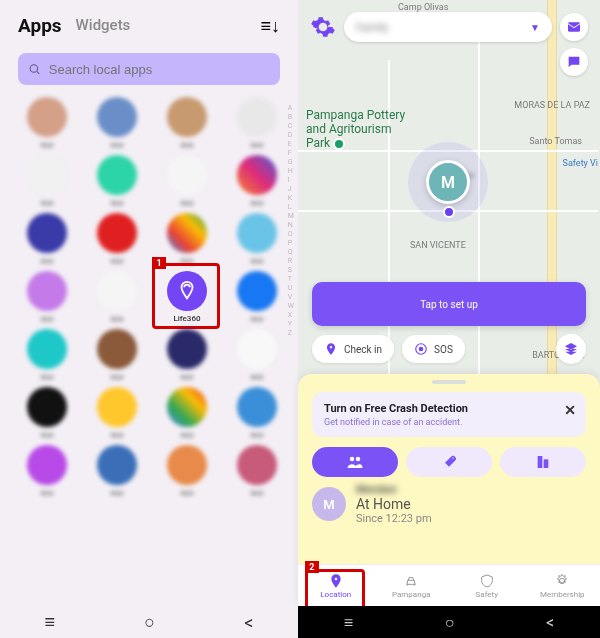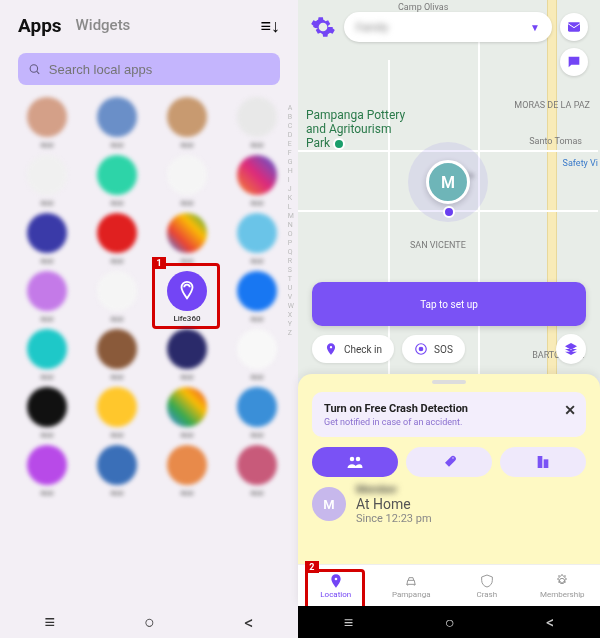--- a/index.html
+++ b/index.html
@@ -379,21 +379,21 @@
     <div class="btab">
       <svg viewBox="0 0 24 24" fill="none" stroke="currentColor" stroke-width="1.5">
           <path d="M5 17h14M6 17l1-6h10l1 6M7 17v2m10-2v2M8 11l1-4h6l1 4"></path>
         </svg>
       <span>Pampanga</span>
     </div>
     <div class="btab">
       <svg viewBox="0 0 24 24" fill="none" stroke="currentColor" stroke-width="1.5">
           <path d="M12 3l8 3v5c0 5-3.5 9-8 10-4.5-1-8-5-8-10V6l8-3z"></path>
         </svg>
-      <span>Crash</span>
+      <span>Safety</span>
     </div>
     <div class="btab">
       <svg viewBox="0 0 24 24" fill="none" stroke="currentColor" stroke-width="1.5">
           <circle cx="12" cy="12" r="4"></circle>
           <path d="M12 2l2 3 3-1-1 3 3 2-3 2 1 3-3-1-2 3-2-3-3 1 1-3-3-2 3-2-1-3 3 1 2-3z"></path>
         </svg>
       <span>Membership</span>
     </div>
   </div>
 

